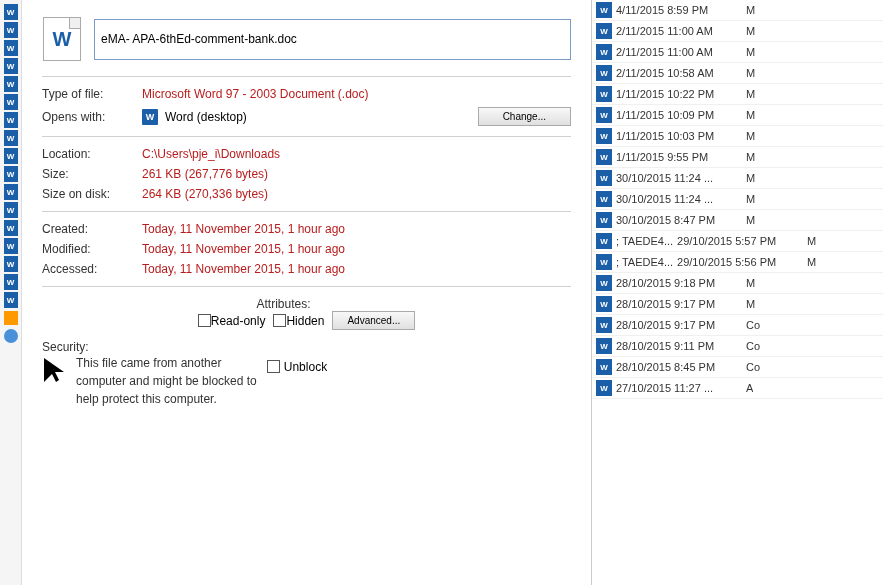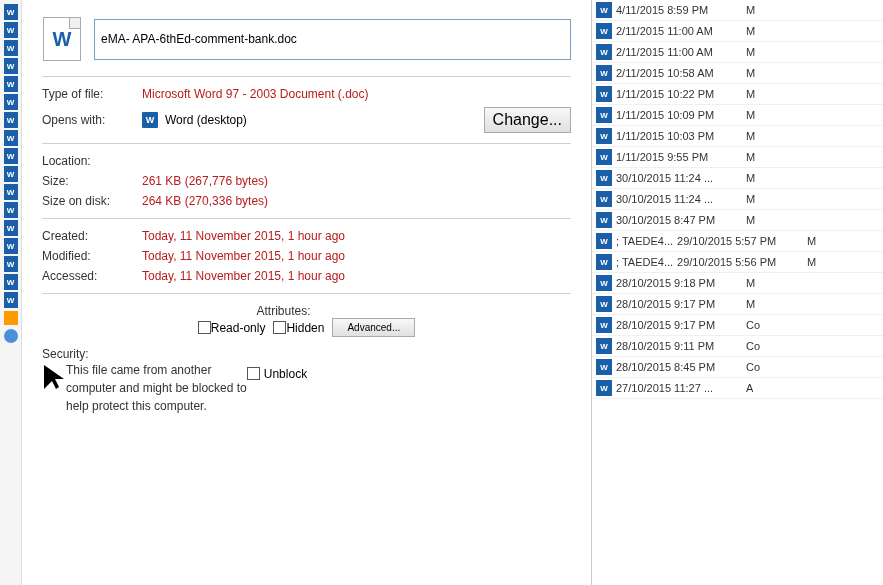--- a/index.html
+++ b/index.html
@@ -132,24 +132,24 @@
       color: white;
       font-size: 9px;
       font-weight: bold;
       display: flex;
       align-items: center;
       justify-content: center;
       border-radius: 1px;
     }
 
     .change-btn {
-      padding: 3px 8px;
+      padding: 3px 24px;
       background: linear-gradient(to bottom, #f8f8f8, #e0e0e0);
       border: 1px solid #aaa;
-      font-size: 16px;
+      font-size: 10px;
       cursor: pointer;
       font-family: inherit;
       margin-left: auto;
     }
 
     .attributes-row {
       display: flex;
       align-items: center;
       margin-bottom: 8px;
       flex-direction: column;
@@ -203,20 +203,21 @@
     .security-row .info-label {
       width: 100px;
       flex-shrink: 0;
       padding-top: 2px;
     }
 
     .security-content {
       display: flex;
       align-items: flex-start;
       flex: 1;
+      gap: 10px;
     }
 
     .security-icon {
       width: 24px;
       height: 28px;
       flex-shrink: 0;
       margin-top: 2px;
     }
 
     .security-text {
@@ -418,20 +419,21 @@
           <span style="margin-left:4px;">Word (desktop)</span>
         </div>
         <button class="change-btn">Change...</button>
       </div>
     </div>
 
     <hr class="divider">
 
     <div class="info-row">
       <span class="info-label">Location:</span>
+      <span class="info-value">C:\Users\pje_i\Downloads</span>
     </div>
 
     <div class="info-row">
       <span class="info-label">Size:</span>
       <span class="info-value">261 KB (267,776 bytes)</span>
     </div>
 
     <div class="info-row">
       <span class="info-label">Size on disk:</span>
       <span class="info-value">264 KB (270,336 bytes)</span>

